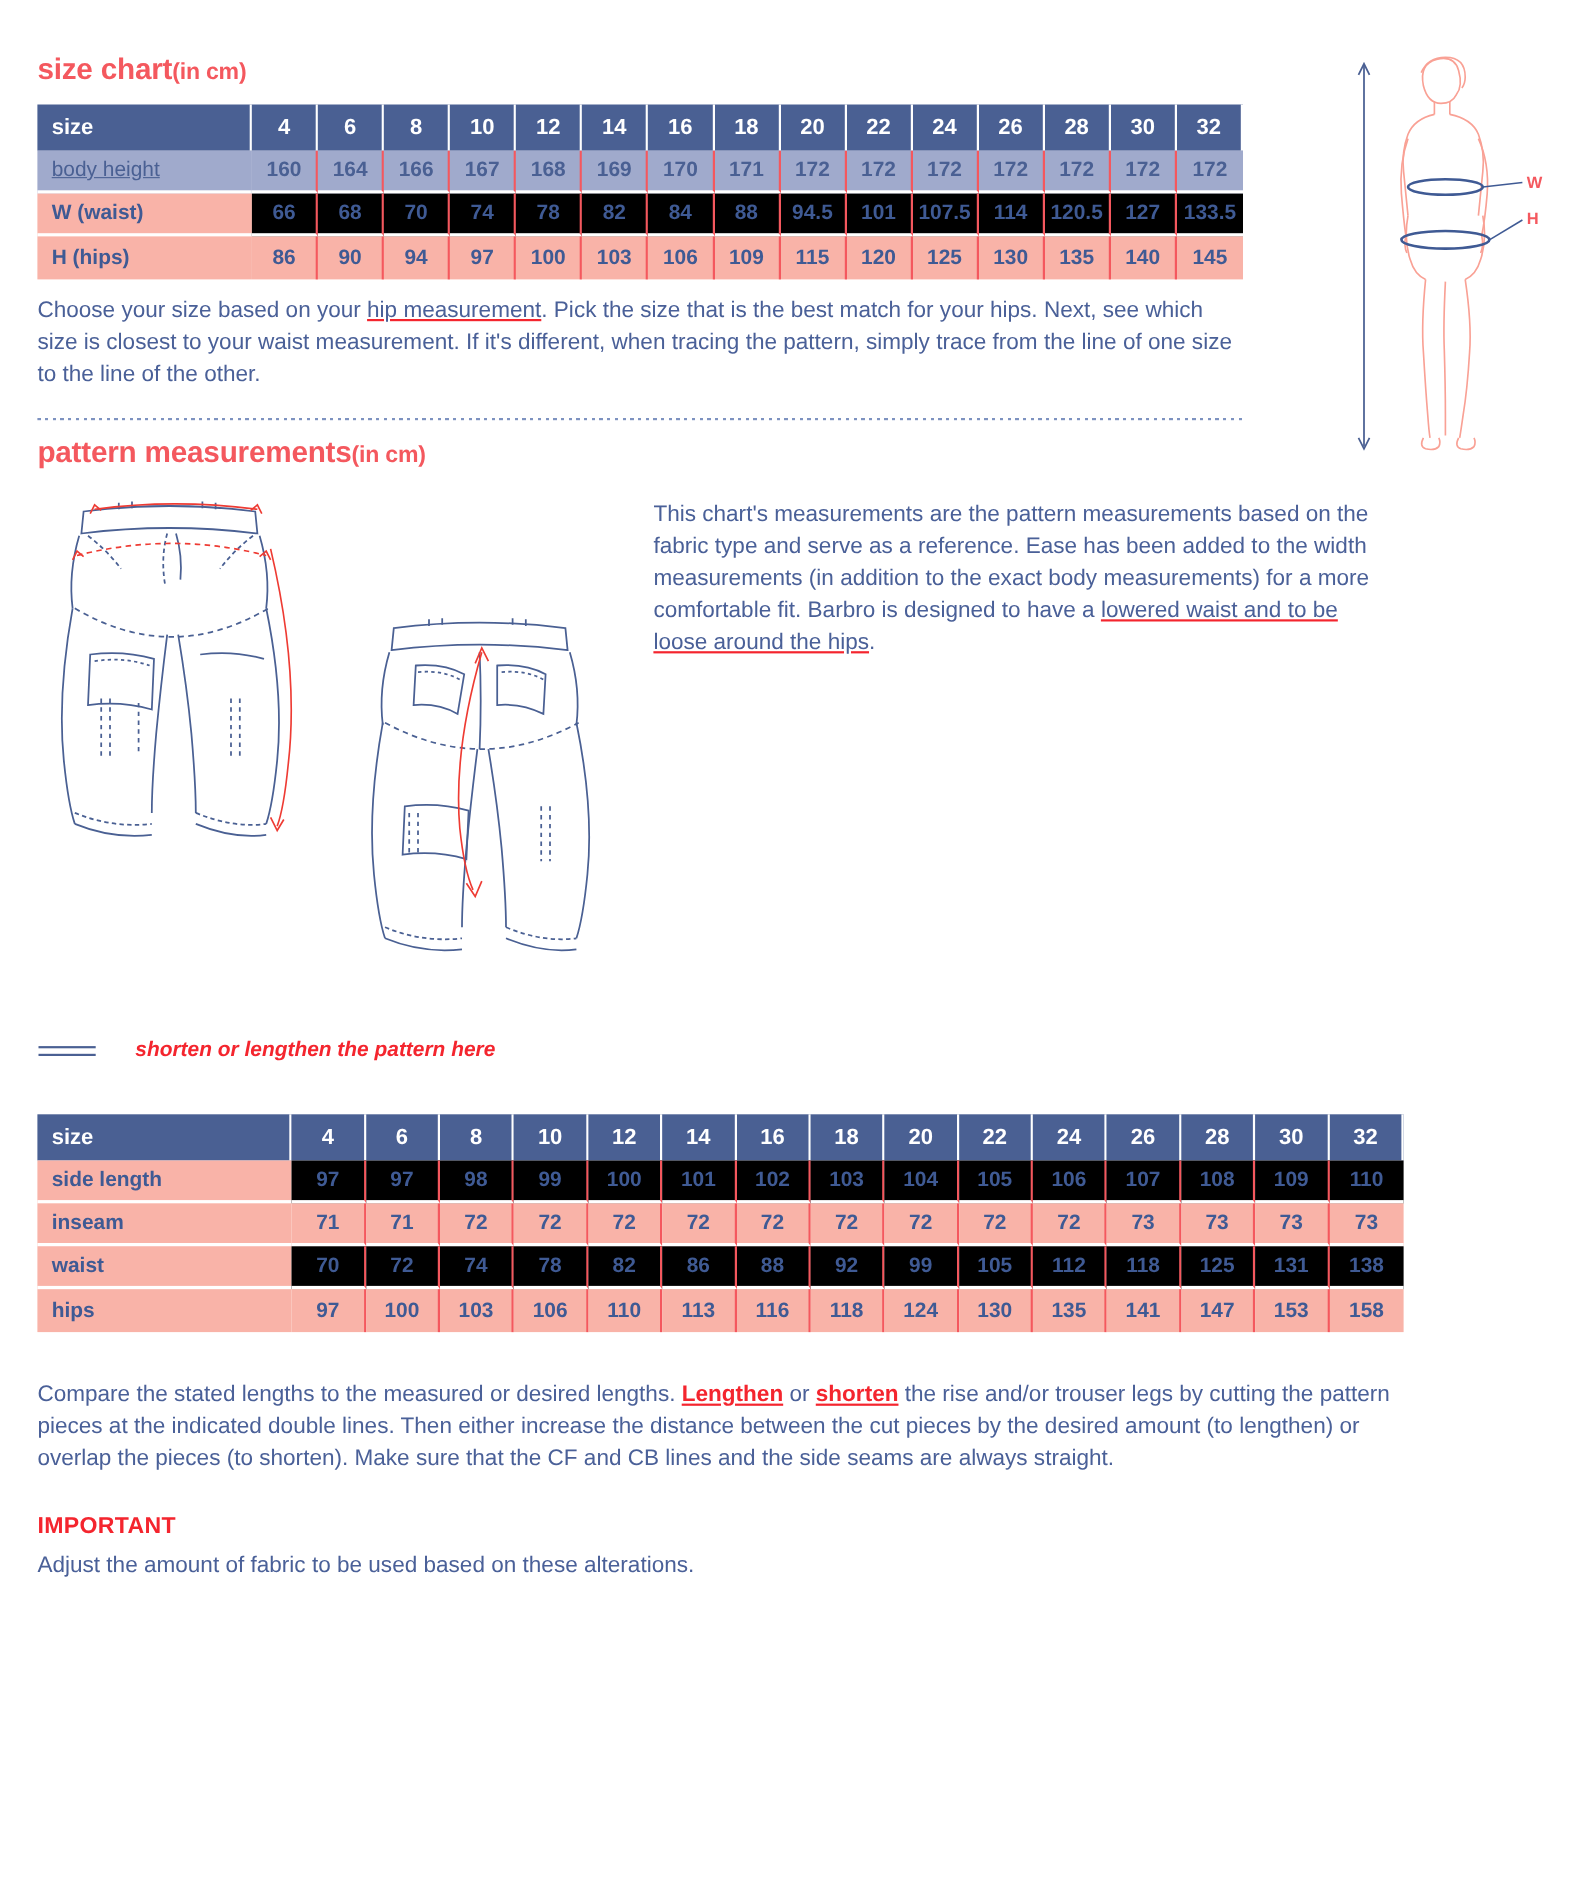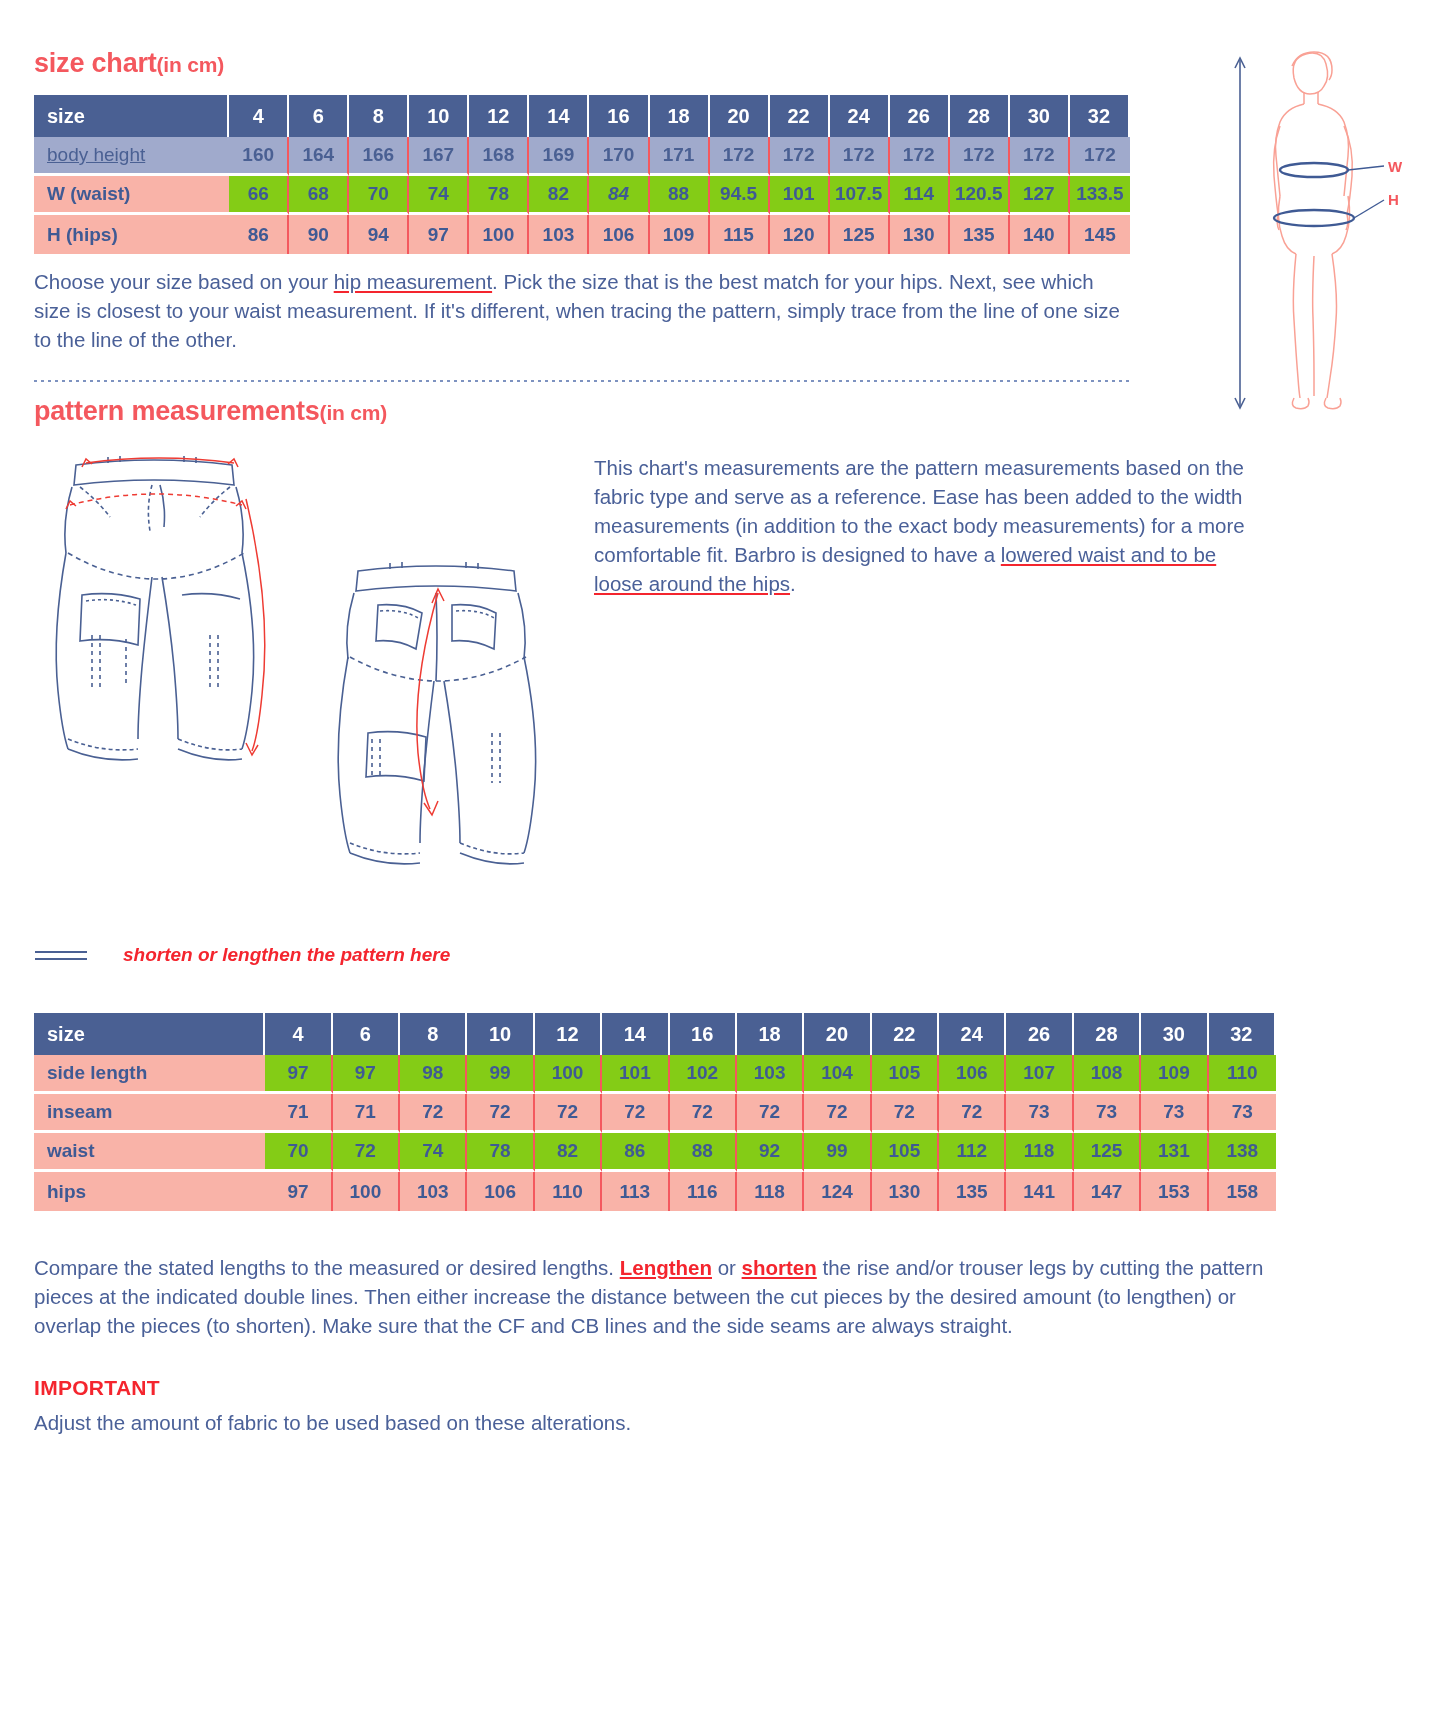--- a/index.html
+++ b/index.html
@@ -69,21 +69,21 @@
     padding-left: 13px;
     font-weight: bold;
     font-size: 19px;
     border-right: none;
   }
 
   
   tr.row-height td { background: #a0aacc; color: #4a6093; font-weight: bold; }
   tr.row-height td.rowlabel { background: #a0aacc; font-weight: normal; text-decoration: underline; }
 
-  tr.row-white td { background: #84cc16; }
+  tr.row-white td { background: #000000; }
   tr.row-white td.rowlabel { background: #f9b3a8; }
 
   tr.row-pink td { background: #f9b3a8; }
   tr.row-pink td.rowlabel { background: #f9b3a8; }
 
   
   tr.row-height td.num,
   tr.row-white td.num,
   tr.row-pink td.num { border-right: 2px solid #f4585e; }
   tr td.num:last-child { border-right: none; }
@@ -222,21 +222,21 @@
           <td class="num" style="width: 60px;">172</td>
         </tr>
         <tr class="row-white gap-under">
           <td class="rowlabel" style="width: 195px;">W (waist)</td>
           <td class="num" style="width: 60px;">66</td>
           <td class="num" style="width: 60px; margin-top: 44px;">68</td>
           <td class="num" style="width: 60px;">70</td>
           <td class="num" style="width: 60px;">74</td>
           <td class="num" style="width: 60px;">78</td>
           <td class="num" style="width: 60px;">82</td>
-          <td class="num" style="width: 60px; font-style: italic;">84</td>
+          <td class="num" style="width: 60px;">84</td>
           <td class="num" style="width: 60px;">88</td>
           <td class="num" style="width: 60px;">94.5</td>
           <td class="num" style="width: 60px;">101</td>
           <td class="num" style="width: 60px;">107.5</td>
           <td class="num" style="width: 60px;">114</td>
           <td class="num" style="width: 60px;">120.5</td>
           <td class="num" style="width: 60px;">127</td>
           <td class="num" style="width: 60px;">133.5</td>
         </tr>
         <tr class="row-pink">

